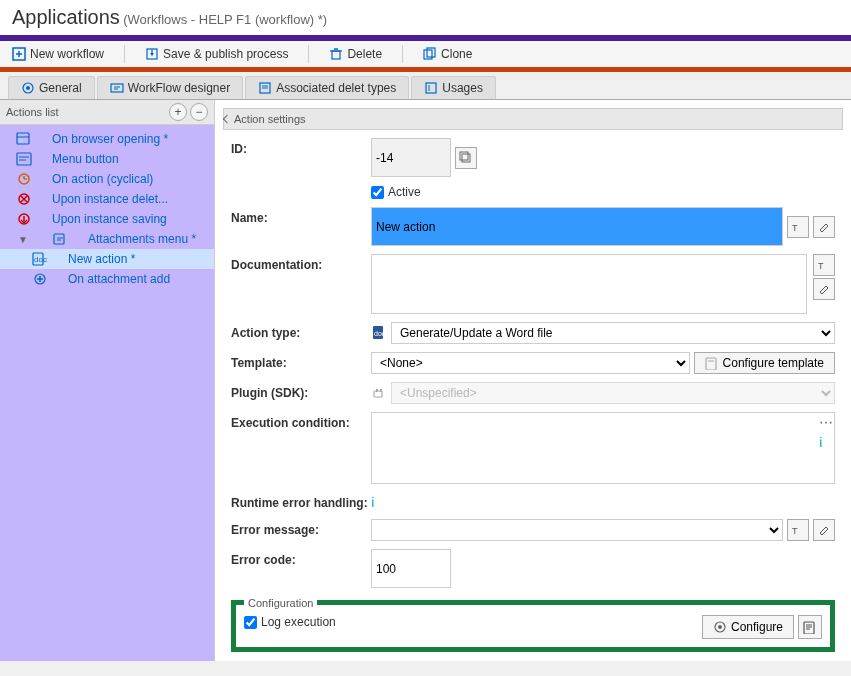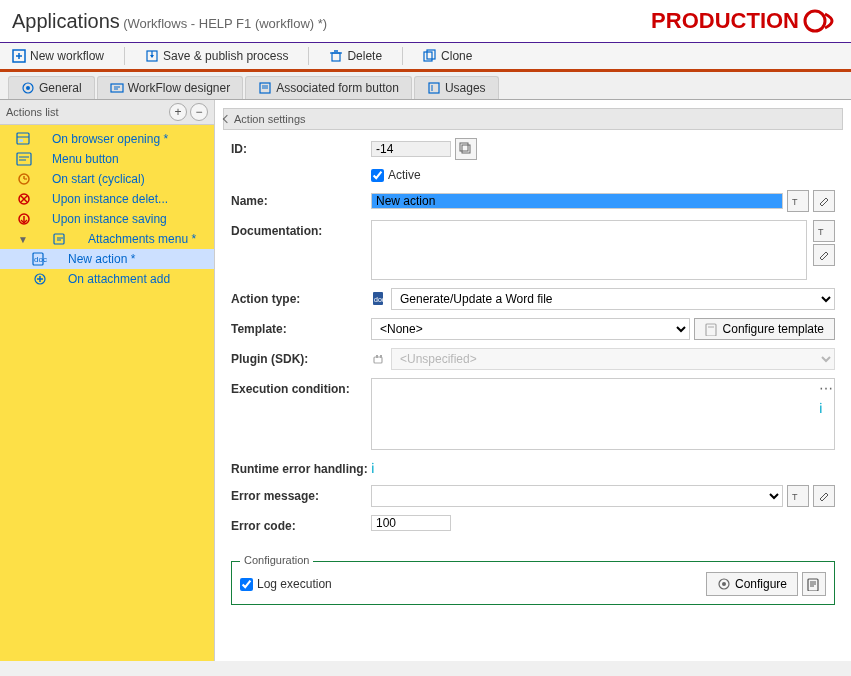--- a/index.html
+++ b/index.html
@@ -1,52 +1,52 @@
 <!DOCTYPE html>
 <html><head>
   <meta charset="utf-8">
   <style>
     * { box-sizing: border-box; margin: 0; padding: 0; }
     body { font-family: 'Segoe UI', Arial, sans-serif; font-size: 12px; background: #f0f0f0; color: #333; width: 851px; height: 676px; overflow: hidden; }
 
     
-    .header { background: #fff; border-bottom: 1px solid #4c1d95; padding: 6px 12px; display: flex; justify-content: space-between; align-items: center; }
+    .header { background: #fff; border-bottom: 6px solid #4c1d95; padding: 6px 12px; display: flex; justify-content: space-between; align-items: center; }
     .header-left { display: flex; flex-direction: column; }
     .production-badge { font-size: 22px; font-weight: bold; color: #cc0000; display: flex; align-items: center; gap: 4px; }
 
     
-    .toolbar { background: #f5f5f5; border-bottom: 3px solid #c2410c; padding: 4px 8px; display: flex; gap: 16px; align-items: center; }
+    .toolbar { background: #f5f5f5; border-bottom: 5px solid #c2410c; padding: 4px 8px; display: flex; gap: 16px; align-items: center; }
     .toolbar-btn { display: flex; align-items: center; gap: 4px; cursor: pointer; color: #333; font-size: 12px; background: none; border: none; padding: 2px 4px; }
     .toolbar-separator { width: 1px; height: 18px; background: #ccc; }
 
     
     .tabs { background: #f0f0f0; border-bottom: 1px solid #aaa; display: flex; padding: 4px 8px 0; gap: 2px; }
     .tab { padding: 4px 12px; border: 1px solid #ccc; border-bottom: none; background: #e0e0e0; cursor: pointer; display: flex; align-items: center; gap: 4px; font-size: 12px; color: #333; border-radius: 3px 3px 0 0; }
     .tab.active { background: #fff; border-bottom: 1px solid #fff; margin-bottom: -1px; color: #000; }
 
     
     .main-content { display: flex; height: calc(676px - 115px); background: #fff; }
 
     
-    .actions-panel { width: 215px; border-right: 1px solid #ccc; background: #fde047; flex-shrink: 0; }
+    .actions-panel { width: 215px; border-right: 1px solid #ccc; background: #c4b5fd; flex-shrink: 0; }
 
     .actions-tree { padding: 4px 0; }
     .tree-item { display: flex; align-items: center; gap: 20px; padding: 2px 8px 2px 16px; cursor: pointer; font-size: 12px; color: #0066cc; position: relative; }
     .tree-item.selected { background: #cce0ff; }
     .tree-item-child { padding-left: 32px; }
     .circle-btn { width: 18px; height: 18px; border-radius: 50%; border: 1px solid #aaa; background: #f5f5f5; cursor: pointer; display: flex; align-items: center; justify-content: center; font-size: 12px; color: #555; }
 
     
     .settings-panel { flex: 1; padding: 0; overflow-y: auto; background: #fff; }
 
     .settings-body { padding: 8px 16px; }
     .form-row { display: flex; align-items: flex-start; margin-bottom: 8px; }
     .form-label { width: 140px; flex-shrink: 0; padding-top: 4px; font-size: 12px; color: #333; font-weight: bold; }
     .form-control { flex: 1; display: flex; align-items: center; gap: 4px; }
-    .text-input { height: 16px; border: 1px solid #ccc; padding: 2px 4px; font-size: 12px; background: #fff; }
+    .text-input { height: 39px; border: 1px solid #ccc; padding: 2px 4px; font-size: 12px; background: #fff; }
     .text-input.short { width: 80px; }
     .textarea-input { width: 100%; height: 60px; border: 1px solid #ccc; padding: 4px; font-size: 12px; resize: none; background: #fff; }
     .select-input { height: 22px; border: 1px solid #ccc; padding: 2px 4px; font-size: 12px; background: #fff; flex: 1; }
     .checkbox-label { display: flex; align-items: center; gap: 4px; font-size: 12px; }
     .icon-btn { width: 22px; height: 22px; border: 1px solid #aaa; background: #f5f5f5; cursor: pointer; display: flex; align-items: center; justify-content: center; font-size: 10px; flex-shrink: 0; }
 
     .info-icon { color: #00aacc; cursor: pointer; font-size: 14px; }
     .dots-icon { color: #666; cursor: pointer; }
 
     
@@ -60,27 +60,20 @@
 </head>
 <body>
 
 <div class="header">
   <div class="header-left">
     <div>
       <span style="font-size:20px; font-weight:normal; color:#333;">Applications</span>
       <span style="font-size:13px; color:#666;">(Workflows - HELP F1 (workflow) *)</span>
     </div>
   </div>
-  <div class="production-badge">
-    <span>PRODUCTION</span>
-    <svg width="36" height="30" viewBox="0 0 36 30">
-      <circle cx="12" cy="15" r="10" fill="none" stroke="#cc0000" stroke-width="3"></circle>
-      <path d="M22 8 Q36 15 22 22" fill="none" stroke="#cc0000" stroke-width="3"></path>
-    </svg>
-  </div>
 </div>
 
 <div class="toolbar">
   <button class="toolbar-btn">
     <svg width="14" height="14" viewBox="0 0 14 14">
       <rect x="1" y="1" width="12" height="12" fill="none" stroke="#0066cc" stroke-width="1.5"></rect>
       <line x1="7" y1="4" x2="7" y2="10" stroke="#0066cc" stroke-width="1.5"></line>
       <line x1="4" y1="7" x2="10" y2="7" stroke="#0066cc" stroke-width="1.5"></line>
     </svg>
     <span>New workflow</span>
@@ -128,21 +121,21 @@
       <line x1="4" y1="8" x2="8" y2="8" stroke="#0066cc" stroke-width="1"></line>
     </svg>
     <span>WorkFlow designer</span>
   </div>
   <div class="tab">
     <svg width="14" height="14" viewBox="0 0 14 14">
       <rect x="2" y="2" width="10" height="10" fill="none" stroke="#0066cc" stroke-width="1.2"></rect>
       <line x1="4" y1="5" x2="10" y2="5" stroke="#0066cc" stroke-width="1"></line>
       <line x1="4" y1="7" x2="10" y2="7" stroke="#0066cc" stroke-width="1"></line>
     </svg>
-    <span>Associated form button</span>
+    <span>Associated delet types</span>
   </div>
   <div class="tab">
     <svg width="14" height="14" viewBox="0 0 14 14">
       <rect x="2" y="2" width="10" height="10" fill="none" stroke="#0066cc" stroke-width="1.2"></rect>
       <line x1="4" y1="5" x2="6" y2="5" stroke="#0066cc" stroke-width="1"></line>
       <line x1="4" y1="7" x2="6" y2="7" stroke="#0066cc" stroke-width="1"></line>
       <line x1="4" y1="9" x2="6" y2="9" stroke="#0066cc" stroke-width="1"></line>
     </svg>
     <span>Usages</span>
   </div>
@@ -177,21 +170,21 @@
         </svg>
         <span>Menu button</span>
       </div>
 
       <div class="tree-item">
         <svg width="16" height="16" viewBox="0 0 16 16">
           <circle cx="8" cy="8" r="5" fill="none" stroke="#cc6600" stroke-width="1.5"></circle>
           <line x1="8" y1="5" x2="8" y2="8" stroke="#cc6600" stroke-width="1.5"></line>
           <line x1="8" y1="8" x2="11" y2="8" stroke="#cc6600" stroke-width="1.2"></line>
         </svg>
-        <span>On start (cyclical)</span>
+        <span>On action (cyclical)</span>
       </div>
 
       <div class="tree-item">
         <svg width="16" height="16" viewBox="0 0 16 16">
           <circle cx="8" cy="8" r="5" fill="none" stroke="#cc0000" stroke-width="1.5"></circle>
           <line x1="5" y1="5" x2="11" y2="11" stroke="#cc0000" stroke-width="1.5"></line>
           <line x1="11" y1="5" x2="5" y2="11" stroke="#cc0000" stroke-width="1.5"></line>
         </svg>
         <span>Upon instance delet...</span>
       </div>
@@ -383,23 +376,23 @@
         </div>
       </div>
 
       <div class="form-row">
         <div class="form-label">Error code:</div>
         <div class="form-control">
           <input type="text" class="text-input short" value="100" style="">
         </div>
       </div>
 
-      <div style="border:1px solid #15803d; margin-top:28px; position:relative; padding: 10px 8px 8px;">
+      <div style="border:5px solid #15803d; margin-top:12px; position:relative; padding: 10px 8px 8px;">
         <span style="position:absolute; top:-8px; left:8px; background:#fff; padding:0 4px; font-size:11px; color:#555;">Configuration</span>
-        <div style="display:flex; align-items:center; justify-content:space-between;">
+        <div style="display:flex; align-items:flex-start; justify-content:space-between;">
           <label class="checkbox-label">
             <input type="checkbox" checked="" style="">
             <span>Log execution</span>
           </label>
           <div style="display:flex; gap:4px;">
             <button class="configure-btn">
               <svg width="14" height="14" viewBox="0 0 14 14">
                 <circle cx="7" cy="7" r="5" fill="none" stroke="#666" stroke-width="1.2"></circle>
                 <circle cx="7" cy="7" r="2" fill="#666"></circle>
               </svg>

